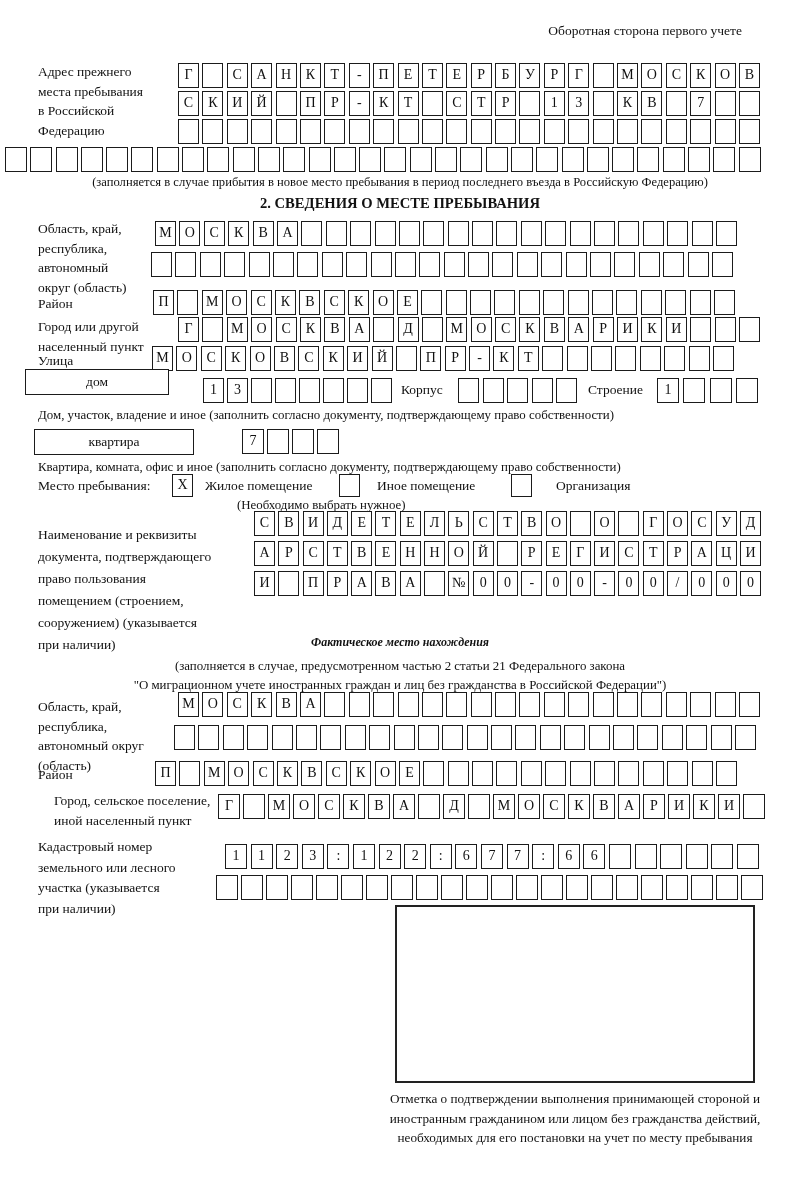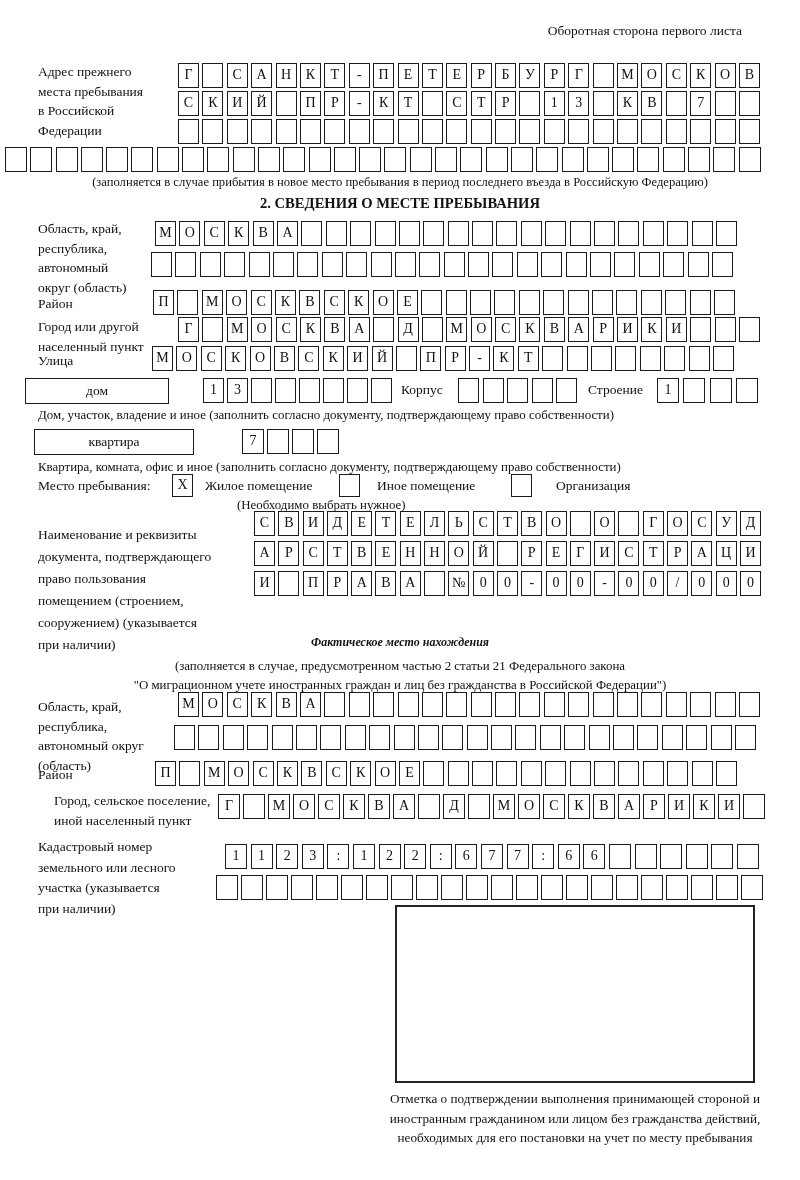--- a/index.html
+++ b/index.html
@@ -26,26 +26,26 @@
   }
   .chk{
     position:absolute;box-sizing:border-box;width:21px;height:23px;
     border:1.5px solid #1b1b1b;text-align:center;font-size:14px;line-height:20px;background:#fff;
   }
   .stampbox{position:absolute;box-sizing:border-box;border:2px solid #222;background:#fff;}
 </style>
 </head>
 <body>
 
-<div class="abs" style="top:23px;right:58px;font-size:13.5px;">Оборотная сторона первого листа</div>
+<div class="abs" style="top:23px;right:58px;font-size:13.5px;">Оборотная сторона первого учете</div>
 
 <div class="abs lbl" style="left:38px;top:62px;width:145px;">Адрес прежнего
 места пребывания
 в Российской
-Федерации</div>
+Федерацию</div>
 <div class="cellrow" style="left:178px;top:63px;"><span class="cell">Г</span><span class="cell"></span><span class="cell">С</span><span class="cell">А</span><span class="cell">Н</span><span class="cell">К</span><span class="cell">Т</span><span class="cell">-</span><span class="cell">П</span><span class="cell">Е</span><span class="cell">Т</span><span class="cell">Е</span><span class="cell">Р</span><span class="cell">Б</span><span class="cell">У</span><span class="cell">Р</span><span class="cell">Г</span><span class="cell"></span><span class="cell">М</span><span class="cell">О</span><span class="cell">С</span><span class="cell">К</span><span class="cell">О</span><span class="cell">В</span></div>
 <div class="cellrow" style="left:178px;top:91px;"><span class="cell">С</span><span class="cell">К</span><span class="cell">И</span><span class="cell">Й</span><span class="cell"></span><span class="cell">П</span><span class="cell">Р</span><span class="cell">-</span><span class="cell">К</span><span class="cell">Т</span><span class="cell"></span><span class="cell">С</span><span class="cell">Т</span><span class="cell">Р</span><span class="cell"></span><span class="cell">1</span><span class="cell">3</span><span class="cell"></span><span class="cell">К</span><span class="cell">В</span><span class="cell"></span><span class="cell">7</span><span class="cell"></span><span class="cell"></span></div>
 <div class="cellrow" style="left:178px;top:119px;"><span class="cell"></span><span class="cell"></span><span class="cell"></span><span class="cell"></span><span class="cell"></span><span class="cell"></span><span class="cell"></span><span class="cell"></span><span class="cell"></span><span class="cell"></span><span class="cell"></span><span class="cell"></span><span class="cell"></span><span class="cell"></span><span class="cell"></span><span class="cell"></span><span class="cell"></span><span class="cell"></span><span class="cell"></span><span class="cell"></span><span class="cell"></span><span class="cell"></span><span class="cell"></span><span class="cell"></span></div>
 <div class="cellrow" style="left:5px;top:147px;--w:22px;--g:3.3px;"><span class="cell"></span><span class="cell"></span><span class="cell"></span><span class="cell"></span><span class="cell"></span><span class="cell"></span><span class="cell"></span><span class="cell"></span><span class="cell"></span><span class="cell"></span><span class="cell"></span><span class="cell"></span><span class="cell"></span><span class="cell"></span><span class="cell"></span><span class="cell"></span><span class="cell"></span><span class="cell"></span><span class="cell"></span><span class="cell"></span><span class="cell"></span><span class="cell"></span><span class="cell"></span><span class="cell"></span><span class="cell"></span><span class="cell"></span><span class="cell"></span><span class="cell"></span><span class="cell"></span><span class="cell"></span></div>
 <div class="abs cap center" style="top:174px;">(заполняется в случае прибытия в новое место пребывания в период последнего въезда в Российскую Федерацию)</div>
 
 <div class="abs hdg center" style="top:195px;">2. СВЕДЕНИЯ О МЕСТЕ ПРЕБЫВАНИЯ</div>
 
 <div class="abs lbl" style="left:38px;top:219px;width:120px;">Область, край,
 республика,
@@ -57,21 +57,21 @@
 <div class="abs lbl" style="left:38px;top:294px;">Район</div>
 <div class="cellrow" style="left:153px;top:290px;"><span class="cell">П</span><span class="cell"></span><span class="cell">М</span><span class="cell">О</span><span class="cell">С</span><span class="cell">К</span><span class="cell">В</span><span class="cell">С</span><span class="cell">К</span><span class="cell">О</span><span class="cell">Е</span><span class="cell"></span><span class="cell"></span><span class="cell"></span><span class="cell"></span><span class="cell"></span><span class="cell"></span><span class="cell"></span><span class="cell"></span><span class="cell"></span><span class="cell"></span><span class="cell"></span><span class="cell"></span><span class="cell"></span></div>
 
 <div class="abs lbl" style="left:38px;top:317px;width:140px;">Город или другой
 населенный пункт</div>
 <div class="cellrow" style="left:178px;top:317px;"><span class="cell">Г</span><span class="cell"></span><span class="cell">М</span><span class="cell">О</span><span class="cell">С</span><span class="cell">К</span><span class="cell">В</span><span class="cell">А</span><span class="cell"></span><span class="cell">Д</span><span class="cell"></span><span class="cell">М</span><span class="cell">О</span><span class="cell">С</span><span class="cell">К</span><span class="cell">В</span><span class="cell">А</span><span class="cell">Р</span><span class="cell">И</span><span class="cell">К</span><span class="cell">И</span><span class="cell"></span><span class="cell"></span><span class="cell"></span></div>
 
 <div class="abs lbl" style="left:38px;top:351px;">Улица</div>
 <div class="cellrow" style="left:152px;top:346px;"><span class="cell">М</span><span class="cell">О</span><span class="cell">С</span><span class="cell">К</span><span class="cell">О</span><span class="cell">В</span><span class="cell">С</span><span class="cell">К</span><span class="cell">И</span><span class="cell">Й</span><span class="cell"></span><span class="cell">П</span><span class="cell">Р</span><span class="cell">-</span><span class="cell">К</span><span class="cell">Т</span><span class="cell"></span><span class="cell"></span><span class="cell"></span><span class="cell"></span><span class="cell"></span><span class="cell"></span><span class="cell"></span><span class="cell"></span></div>
 
-<div class="widebox" style="left:25px;top:378px;width:144px;">дом</div>
+<div class="widebox" style="left:25px;top:369px;width:144px;">дом</div>
 <div class="cellrow" style="left:203px;top:378px;--w:21px;--g:3px;"><span class="cell">1</span><span class="cell">3</span><span class="cell"></span><span class="cell"></span><span class="cell"></span><span class="cell"></span><span class="cell"></span><span class="cell"></span></div>
 <div class="abs lbl" style="left:401px;top:380px;">Корпус</div>
 <div class="cellrow" style="left:458px;top:378px;--w:21px;--g:3.6px;"><span class="cell"></span><span class="cell"></span><span class="cell"></span><span class="cell"></span><span class="cell"></span></div>
 <div class="abs lbl" style="left:588px;top:380px;">Строение</div>
 <div class="cellrow" style="left:657px;top:378px;--w:22px;--g:4.4px;"><span class="cell">1</span><span class="cell"></span><span class="cell"></span><span class="cell"></span></div>
 <div class="abs cap" style="left:38px;top:407px;font-size:12.9px;">Дом, участок, владение и иное (заполнить согласно документу, подтверждающему право собственности)</div>
 
 <div class="widebox" style="left:34px;top:429px;width:160px;">квартира</div>
 <div class="cellrow" style="left:242px;top:429px;--w:22px;--g:3px;"><span class="cell">7</span><span class="cell"></span><span class="cell"></span><span class="cell"></span></div>
 <div class="abs cap" style="left:38px;top:459px;font-size:12.9px;">Квартира, комната, офис и иное (заполнить согласно документу, подтверждающему право собственности)</div>

